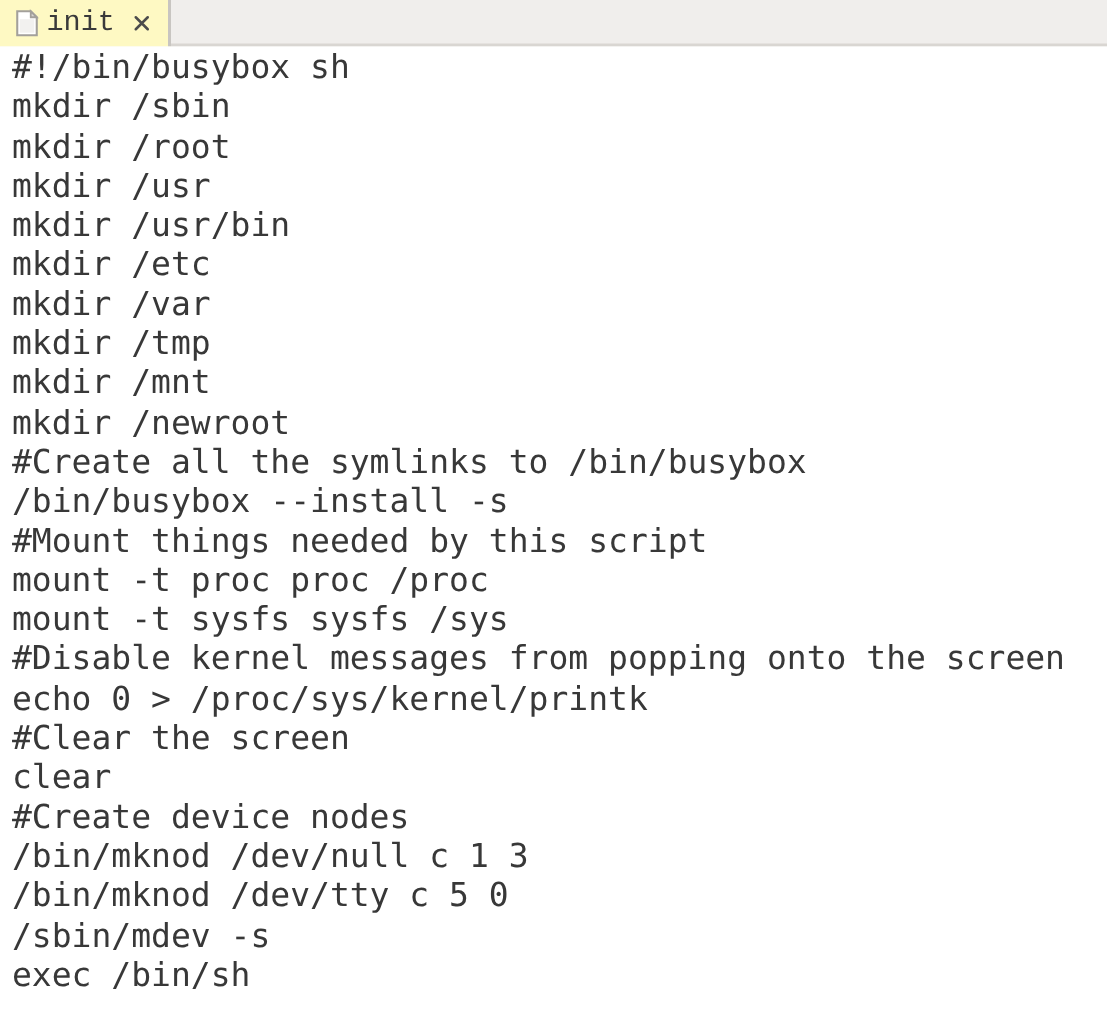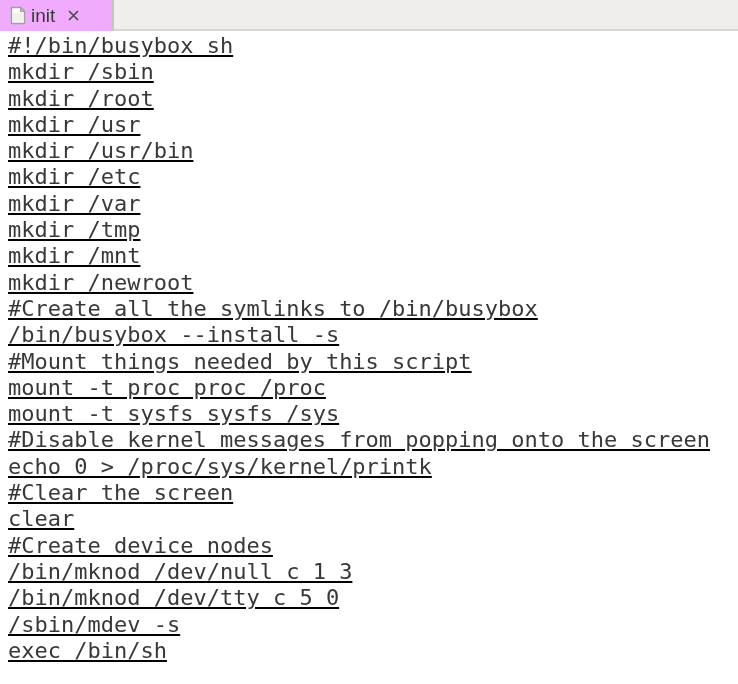--- a/index.html
+++ b/index.html
@@ -21,23 +21,24 @@
     width: 100%;
     height: 31px;
     background: #f0eeec;
   }
   .tab {
     display: flex;
     align-items: center;
     width: 114px;
     height: 31px;
     padding-left: 10px;
-    background: #f0abfc;
+    background: #fef9c3;
     border-right: 2px solid #c8c5c1;
     cursor: default;
+    font-family: Liberation Mono, monospace;
   }
   .tabbar-filler {
     flex: 1;
     height: 31px;
     background: #f0eeec;
     border-bottom: 2px solid #d9d6d2;
   }
   .tab-icon { flex: 0 0 auto; margin-right: 5px; display: flex; align-items: center; }
   .tab-label {
     font-size: 19px;
@@ -54,21 +55,20 @@
     height: 16px;
     border-radius: 3px;
     cursor: pointer;
   }
   
   .editor {
     position: relative;
     width: 738px;
     height: 653px;
     background: #ffffff;
-    text-decoration: underline;
   }
   .code {
     font-family: "DejaVu Sans Mono", "Liberation Mono", monospace;
     font-size: 22px;
     line-height: 26.3px;
     color: #383838;
     padding: 2px 0 0 8px;
     white-space: pre;
     cursor: text;
   }

